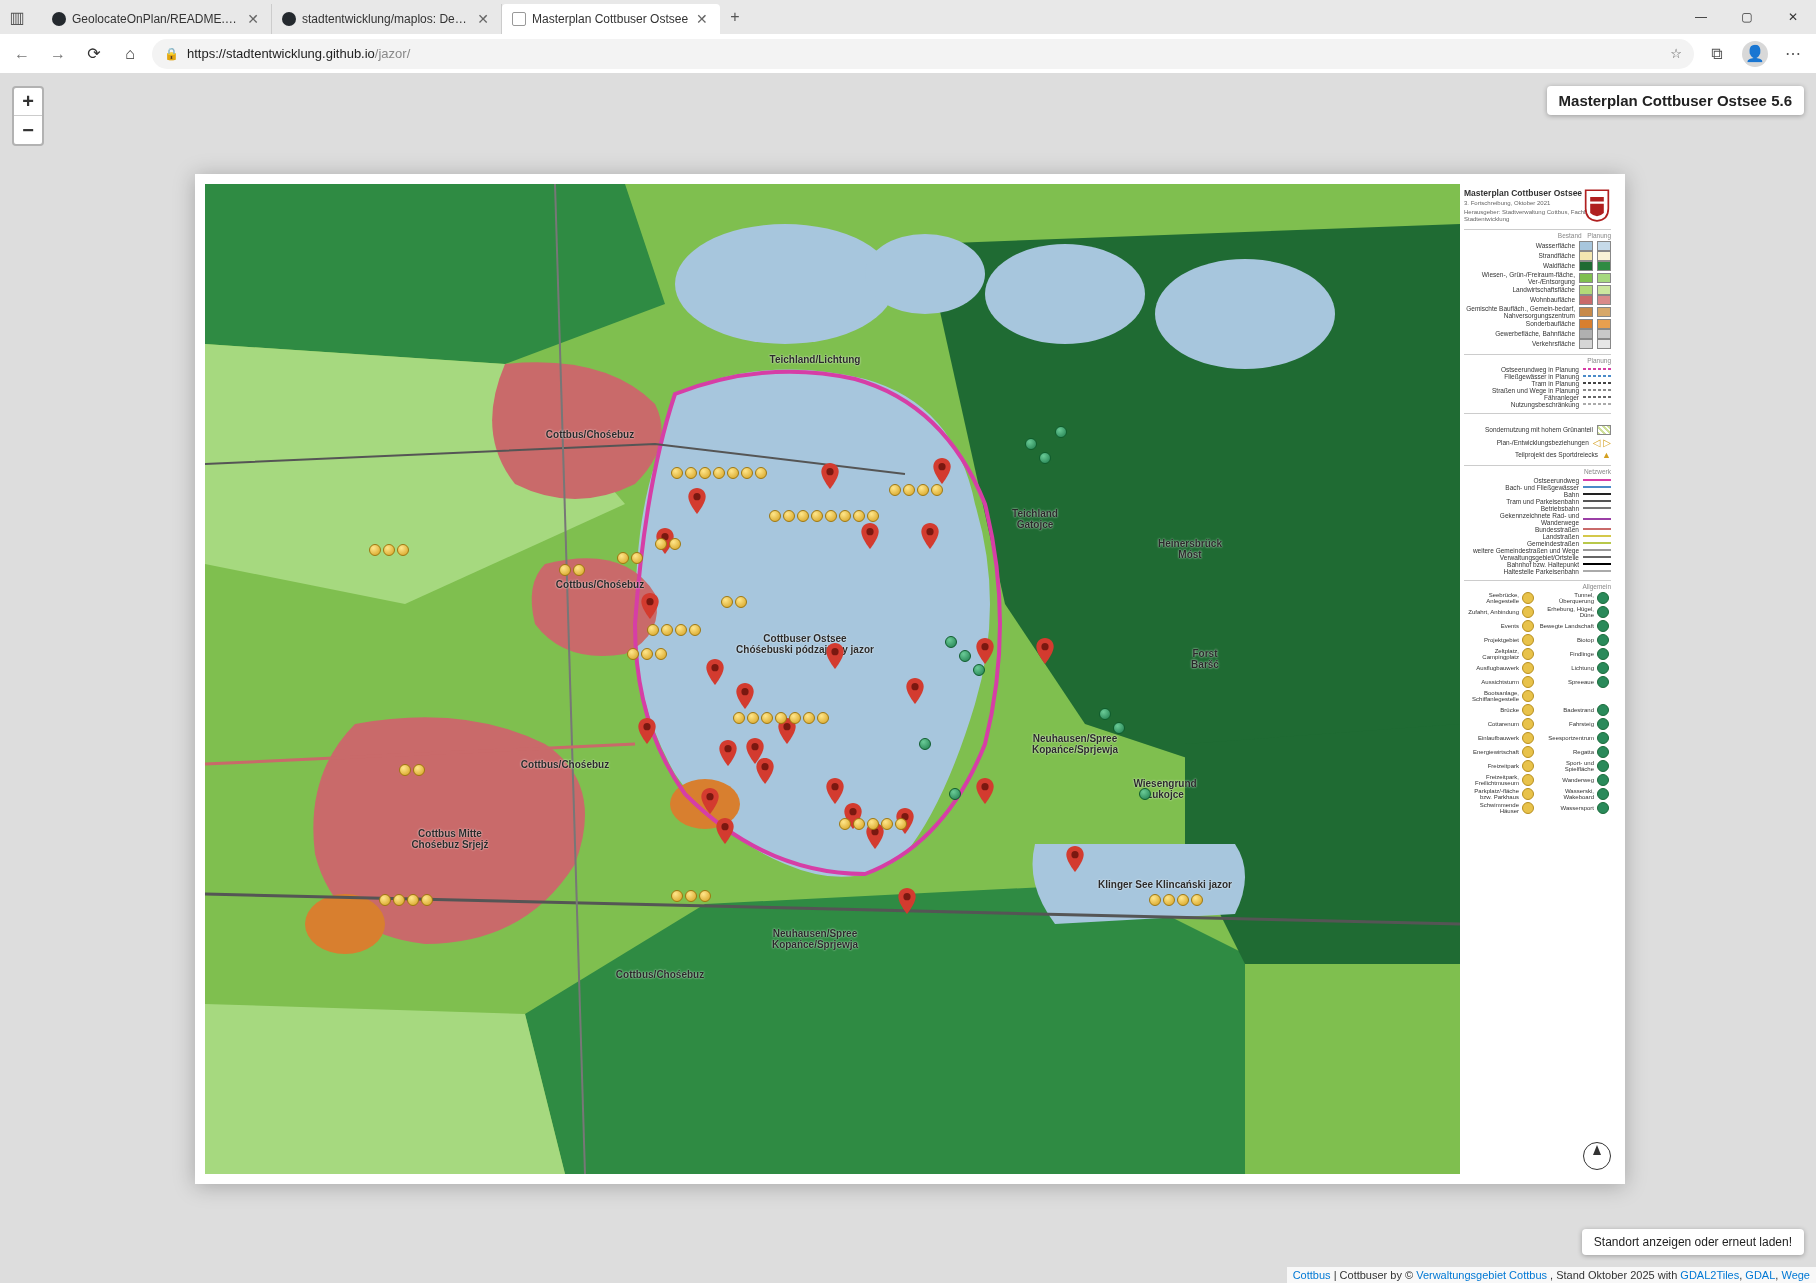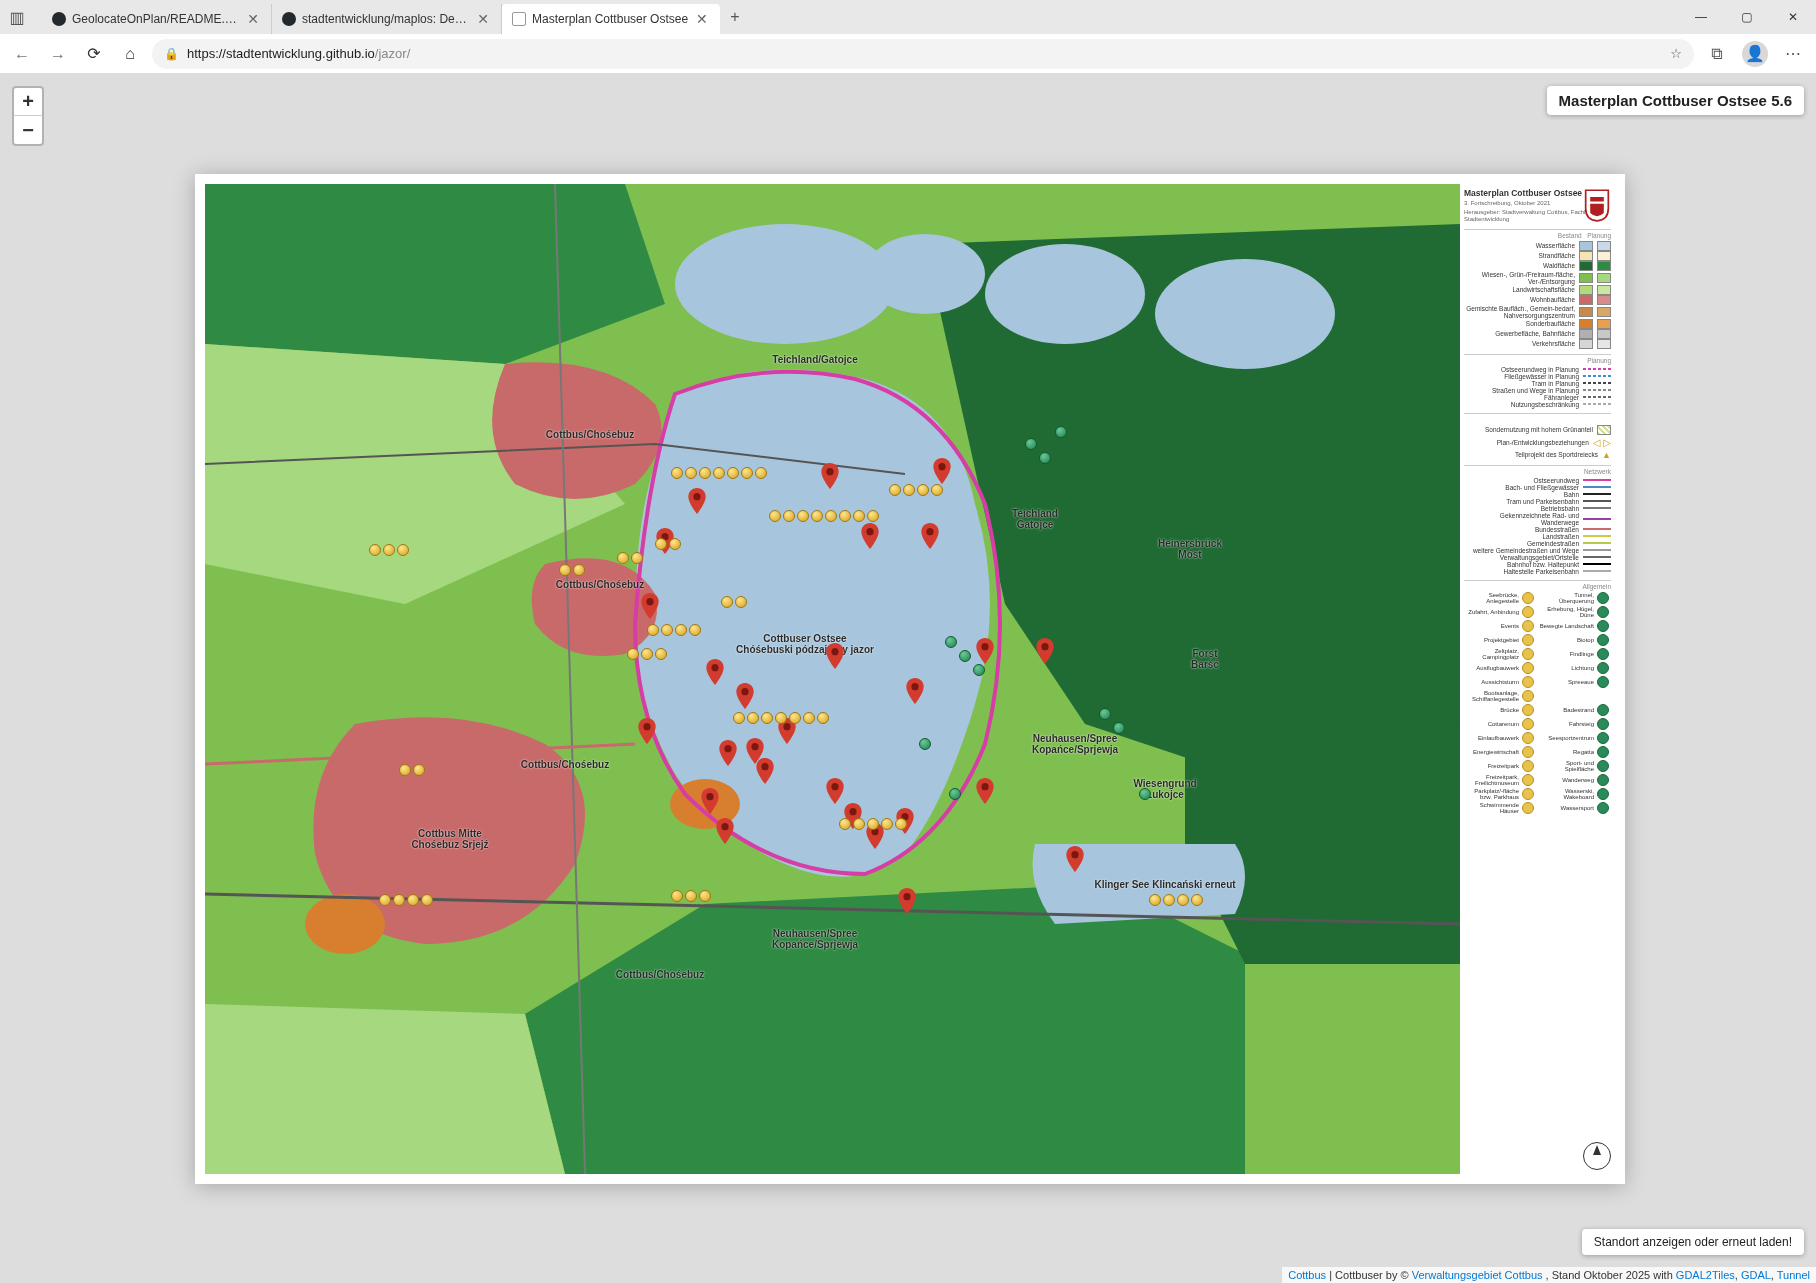--- a/index.html
+++ b/index.html
@@ -131,21 +131,21 @@
   <div class="title-chip">Masterplan Cottbuser Ostsee 5.6</div>
   <div class="status-chip">Standort anzeigen oder erneut laden!</div>
 
   <div class="attribution">
     <a href="#">Cottbus</a>
     <span> | Cottbuser by © </span>
     <a href="#">Verwaltungsgebiet Cottbus</a>
     <span>, Stand Oktober 2025 with </span>
     <a href="#">GDAL2Tiles</a>, 
     <a href="#">GDAL</a>, 
-    <a href="#">Tunnel</a>
+    <a href="#">Wege</a>
   </div>
 
   <div class="plan">
     <div class="plan-inner">
       <svg class="mapcanvas" viewBox="0 0 1410 990" preserveAspectRatio="none">
 
         <rect x="0" y="0" width="1255" height="990" fill="#7fbf4f"></rect>
 
         <path d="M720 60 L1255 40 L1255 560 L1000 580 L880 540 L800 420 L760 240 Z" fill="#1f6b33"></path>
         <path d="M500 720 L900 700 L1040 770 L1040 990 L360 990 L320 830 Z" fill="#2f8b43"></path>
@@ -173,34 +173,34 @@
 
         <path d="M470 210 Q440 300 430 440 Q430 540 480 610 Q560 690 660 690 Q740 660 780 560 Q810 440 780 320 Q740 220 650 195 Q560 175 470 210 Z" fill="none" stroke="#d63ea6" stroke-width="4"></path>
 
         <path d="M0 710 L1255 740" stroke="#555" stroke-width="3" fill="none"></path>
         <path d="M0 280 L450 260 L700 290" stroke="#555" stroke-width="2" fill="none"></path>
         <path d="M350 0 L380 990" stroke="#777" stroke-width="2" fill="none"></path>
         <path d="M0 580 L430 560" stroke="#c96a6a" stroke-width="3" fill="none"></path>
       </svg>
 
       <div id="maplabels">
-          <div class="map-label" style="left: 610px; top: 175px; transform: translate(-50%, -50%);">Teichland/Gatojce</div>
+          <div class="map-label" style="left: 610px; top: 175px; transform: translate(-50%, -50%);">Teichland/Lichtung</div>
           <div class="map-label" style="left: 385px; top: 250px; transform: translate(-50%, -50%);">Cottbus/Chośebuz</div>
           <div class="map-label" style="left: 830px; top: 335px; transform: translate(-50%, -50%);">Teichland<br>Gatojce</div>
           <div class="map-label" style="left: 395px; top: 400px; transform: translate(-50%, -50%);">Cottbus/Chośebuz</div>
           <div class="map-label" style="left: 985px; top: 365px; transform: translate(-50%, -50%);">Heinersbrück<br>Móst</div>
           <div class="map-label" style="left: 600px; top: 460px; transform: translate(-50%, -50%);">Cottbuser Ostsee<br>Chóśebuski pódzajtšny jazor</div>
           <div class="map-label" style="left: 1000px; top: 475px; transform: translate(-50%, -50%);">Forst<br>Baršć</div>
           <div class="map-label" style="left: 870px; top: 560px; transform: translate(-50%, -50%);">Neuhausen/Spree<br>Kopańce/Sprjewja</div>
           <div class="map-label" style="left: 960px; top: 605px; transform: translate(-50%, -50%);">Wiesengrund<br>Łukojce</div>
           <div class="map-label" style="left: 360px; top: 580px; transform: translate(-50%, -50%);">Cottbus/Chośebuz</div>
           <div class="map-label" style="left: 245px; top: 655px; transform: translate(-50%, -50%);">Cottbus Mitte<br>Chośebuz Srjejź</div>
           <div class="map-label" style="left: 610px; top: 755px; transform: translate(-50%, -50%);">Neuhausen/Spree<br>Kopańce/Sprjewja</div>
           <div class="map-label" style="left: 455px; top: 790px; transform: translate(-50%, -50%);">Cottbus/Chośebuz</div>
-          <div class="map-label" style="left: 960px; top: 700px; transform: translate(-50%, -50%);">Klinger See      Klincański erneut</div>
+          <div class="map-label" style="left: 960px; top: 700px; transform: translate(-50%, -50%);">Klinger See      Klincański jazor</div>
         </div>
 
       <div id="mapmarkers">
           <div class="marker" style="left: 625px; top: 305px;"><svg viewBox="0 0 24 36">
               <path d="M12 0 C5 0 0 5 0 12 C0 21 12 36 12 36 C12 36 24 21 24 12 C24 5 19 0 12 0 Z" fill="#d33b2f"></path>
               <circle cx="12" cy="12" r="5" fill="#7a1810"></circle>
             </svg></div>
           <div class="marker" style="left: 737px; top: 300px;"><svg viewBox="0 0 24 36">
               <path d="M12 0 C5 0 0 5 0 12 C0 21 12 36 12 36 C12 36 24 21 24 12 C24 5 19 0 12 0 Z" fill="#d33b2f"></path>
               <circle cx="12" cy="12" r="5" fill="#7a1810"></circle>

